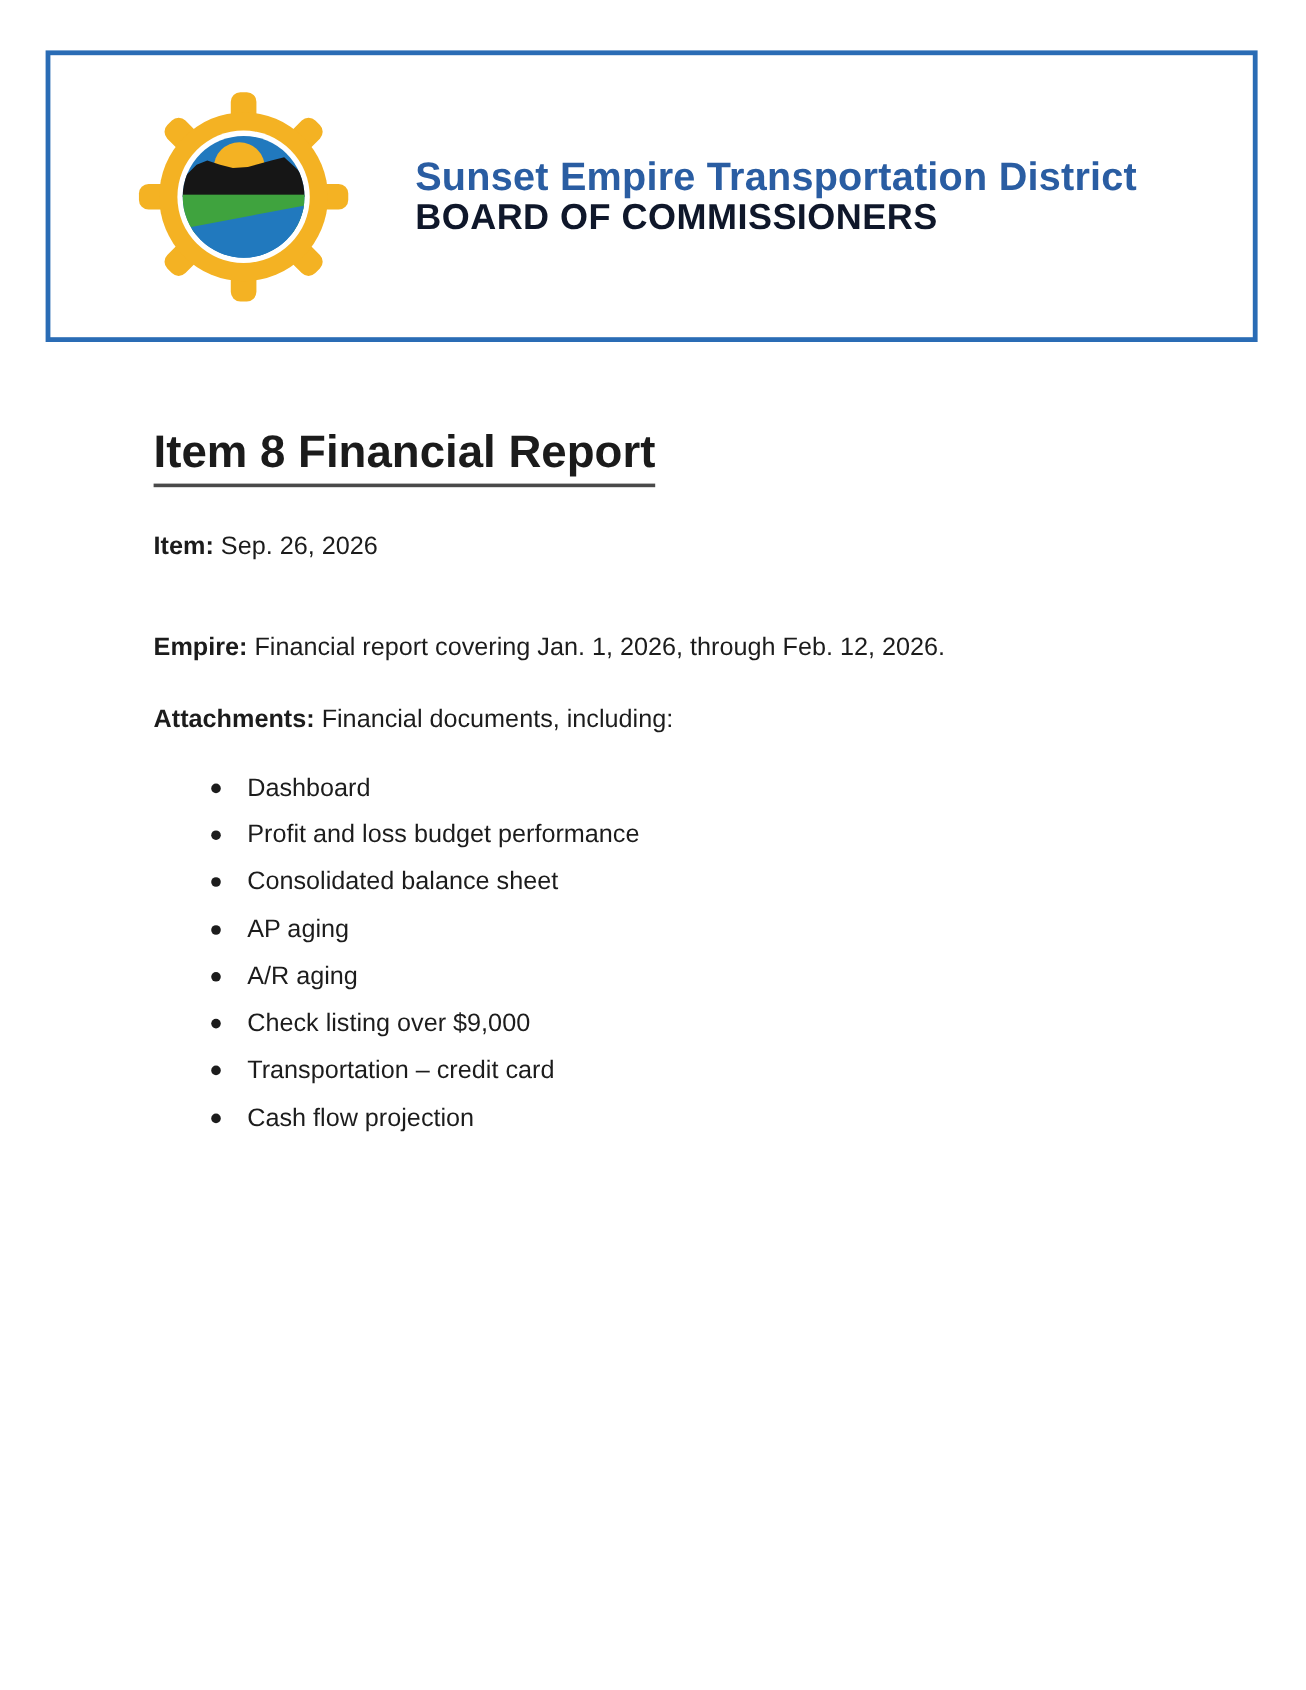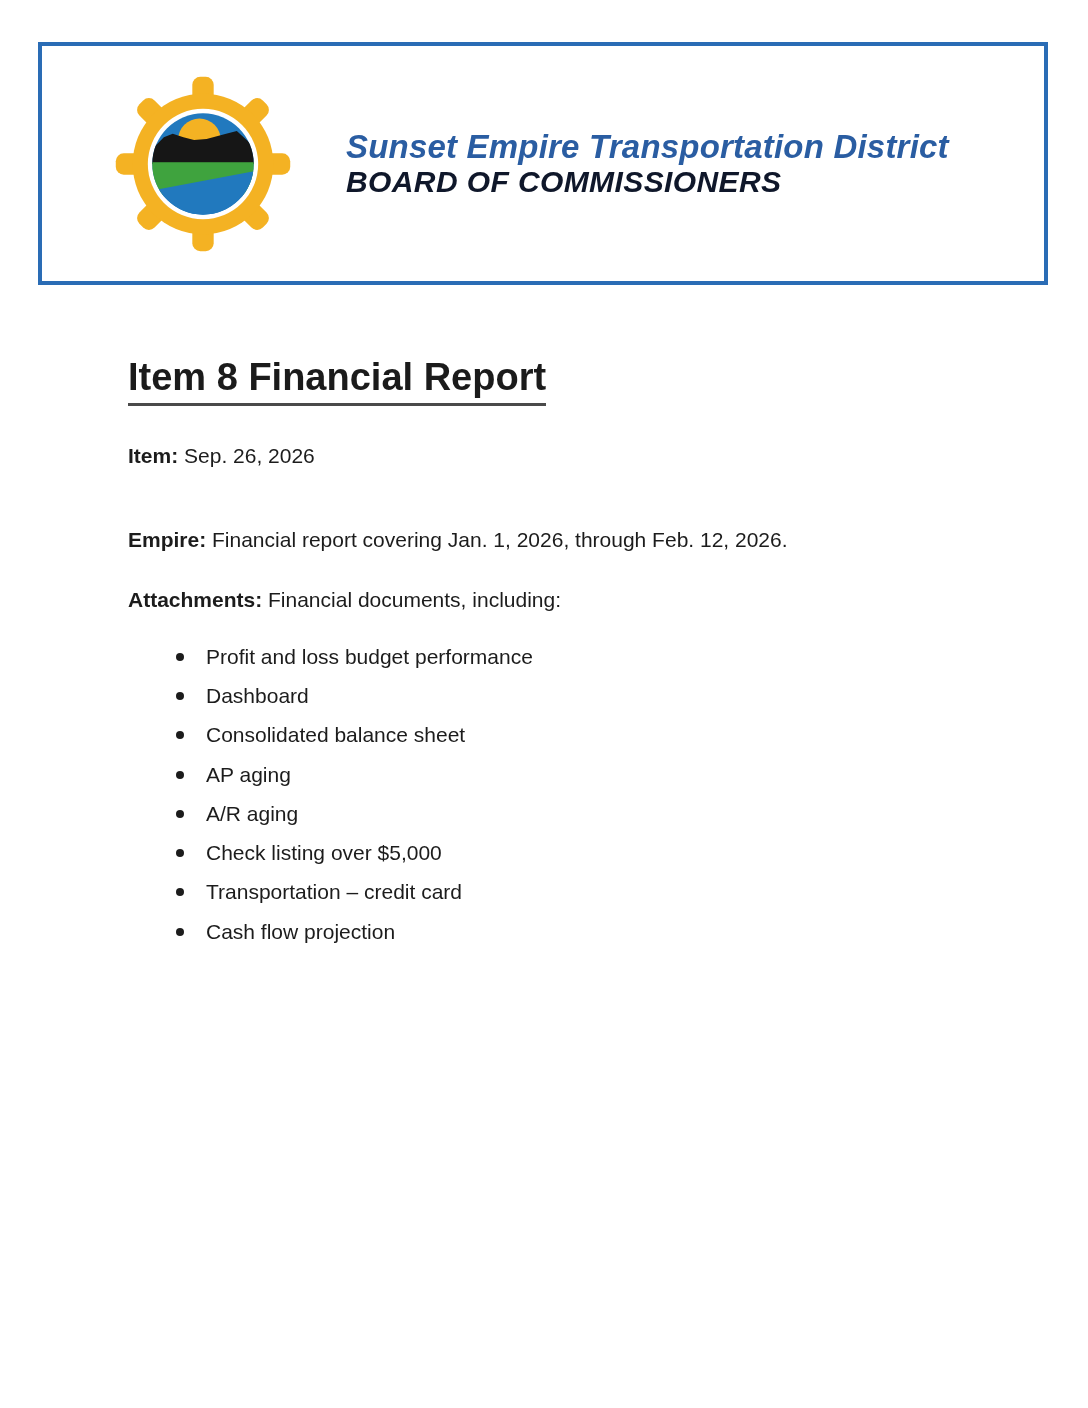--- a/index.html
+++ b/index.html
@@ -31,21 +31,20 @@
     flex: 0 0 auto;
     display: flex;
     align-items: center;
     justify-content: center;
   }
   .org-text {
     margin-left: 54px;
     display: flex;
     flex-direction: column;
     gap: 0;
-    font-style: italic;
   }
   .org-name {
     color: #2a5da2;
     font-size: 33px;
     font-weight: bold;
     letter-spacing: 0.2px;
     line-height: 1.1;
   }
   .org-subtitle {
     color: #0f172a;
@@ -152,22 +151,22 @@
 
   <p class="line summary-line">
     <span class="label">Empire:</span><span> Financial report covering Jan. 1, 2026, through Feb. 12, 2026.</span>
   </p>
 
   <p class="line attachments-line">
     <span class="label">Attachments:</span><span> Financial documents, including:</span>
   </p>
 
   <ul class="attachments">
+      <li>Dashboard</li>
       <li>Profit and loss budget performance</li>
-      <li>Dashboard</li>
       <li>Consolidated balance sheet</li>
       <li>AP aging</li>
       <li>A/R aging</li>
-      <li>Check listing over $5,000</li>
+      <li>Check listing over $9,000</li>
       <li>Transportation – credit card</li>
       <li>Cash flow projection</li>
     </ul>
 </div>
 
 </body></html>

